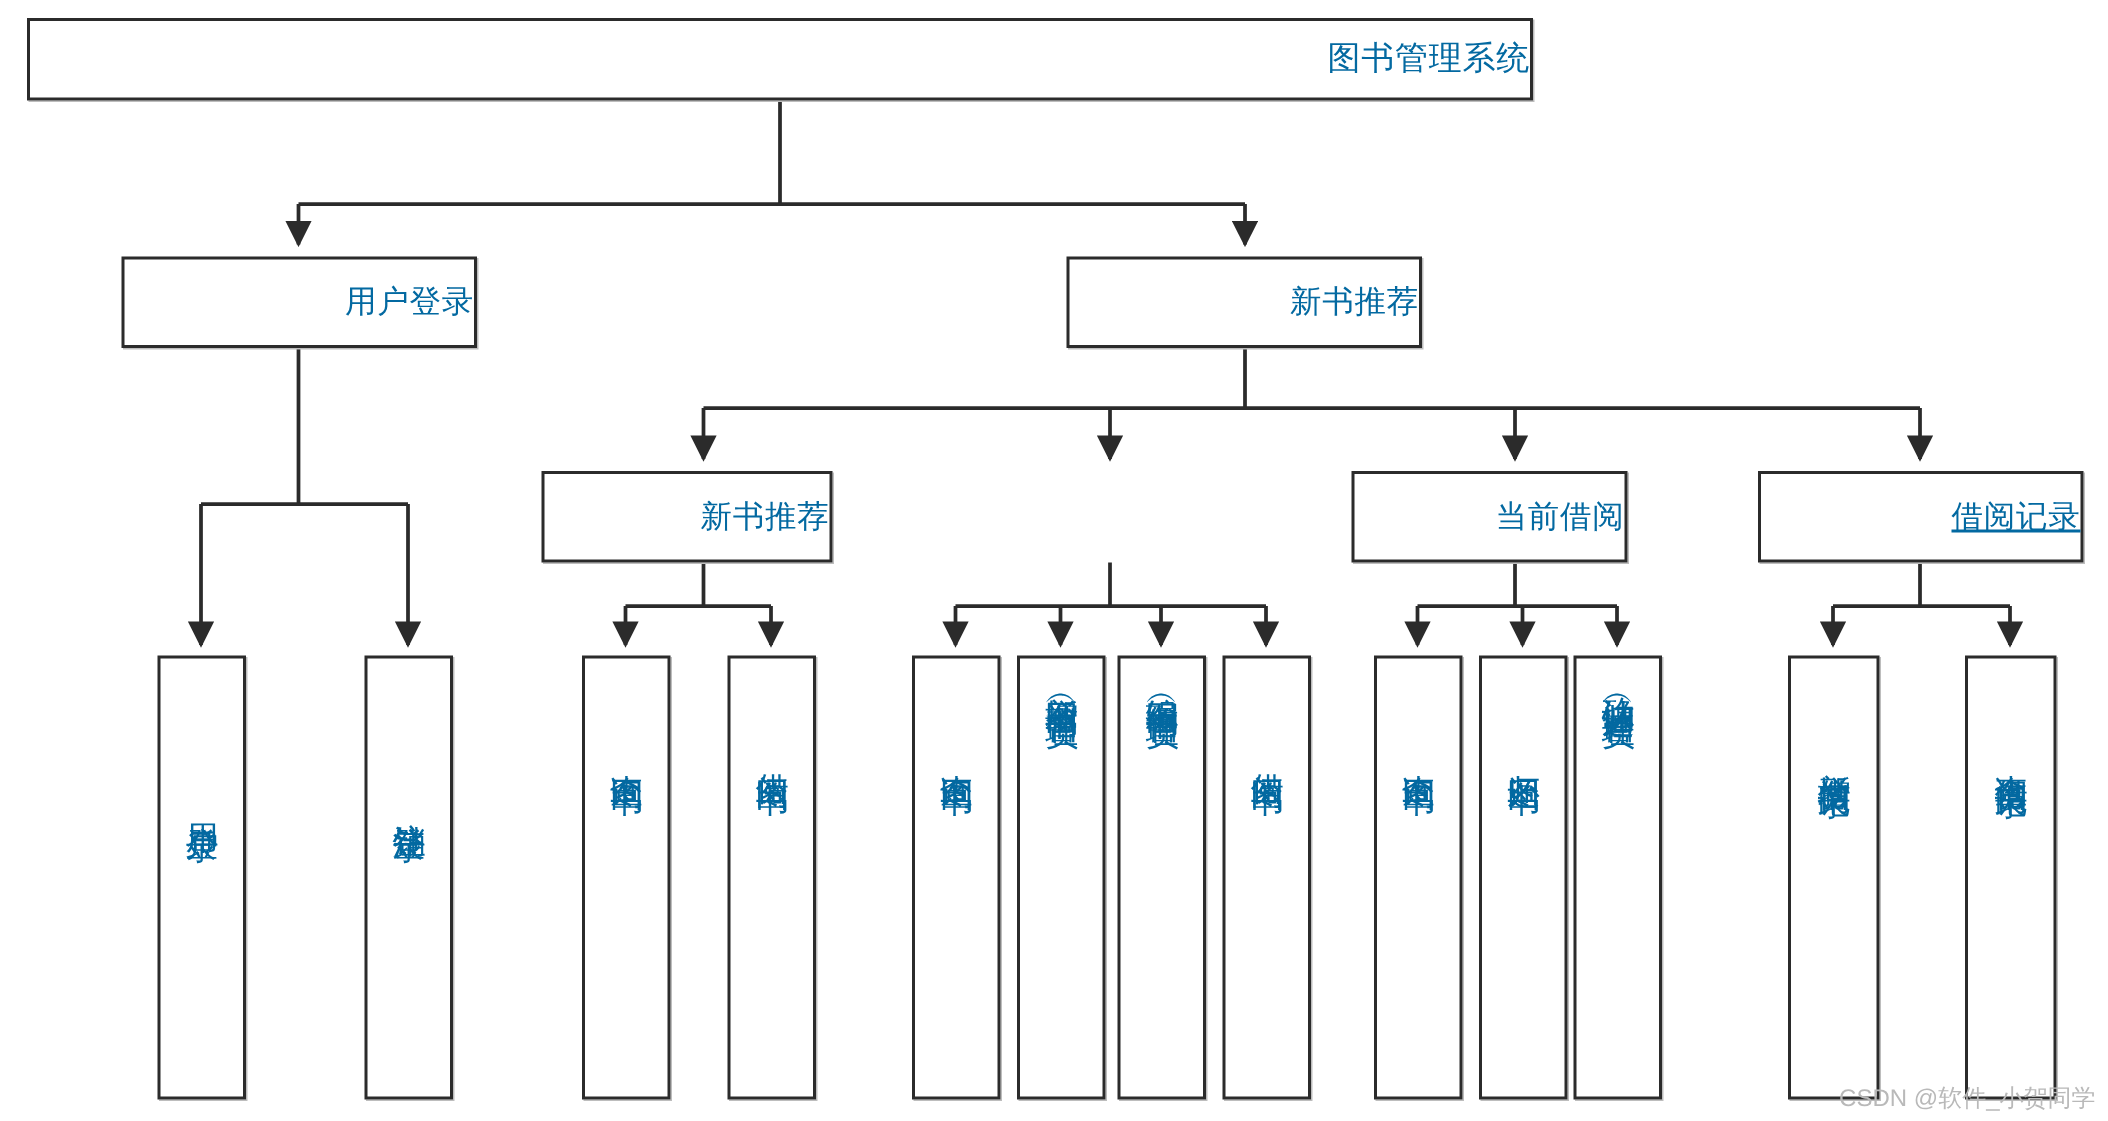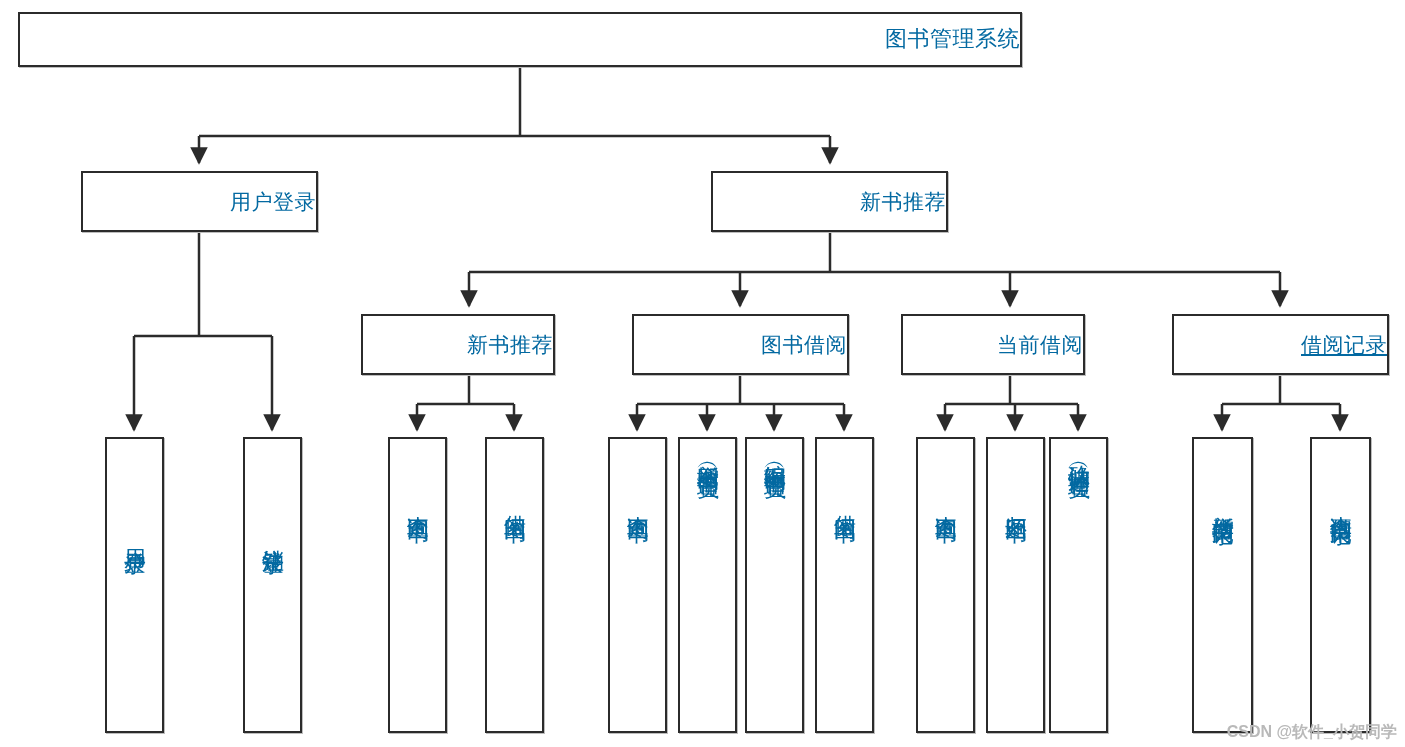--- a/index.html
+++ b/index.html
@@ -69,21 +69,20 @@
     margin-top: 4px;
   }
   .watermark {
     position: absolute;
     right: 8px;
     bottom: 4px;
     font-size: 16px;
     color: #b9b9b9;
     white-space: nowrap;
     font-family: "Liberation Sans", "DejaVu Sans", sans-serif;
-    font-weight: bold;
   }
 </style>
 </head>
 <body>
 
 <div id="canvas">
 
   <svg id="connectors" viewBox="0 0 1405 747">
     <defs>
       <marker id="arrow" viewBox="0 0 10 10" refX="9" refY="5" markerWidth="7" markerHeight="7" orient="auto-start-reverse">
@@ -141,23 +140,20 @@
   <div class="node horizontal" style="left:81px; top:171px; width:237px; height:61px;">
     <span class="node-label">用户登录</span>
   </div>
   <div class="node horizontal" style="left:711px; top:171px; width:237px; height:61px;">
     <span class="node-label">新书推荐</span>
   </div>
 
   <div class="node horizontal" style="left:361px; top:314px; width:194px; height:61px;">
     <span class="node-label">新书推荐</span>
   </div>
-  <div class="node horizontal" style="left:632px; top:314px; width:217px; height:61px;">
-    <span class="node-label">图书借阅</span>
-  </div>
   <div class="node horizontal" style="left:901px; top:314px; width:184px; height:61px;">
     <span class="node-label">当前借阅</span>
   </div>
   <div class="node horizontal" style="left:1172px; top:314px; width:217px; height:61px;text-decoration:underline;">
     <span class="node-label">借阅记录</span>
   </div>
 
   <div class="node vertical mid2" style="left:105px; top:437px; width:59px; height:296px;">
     <span class="node-label">用户登录</span>
   </div>

